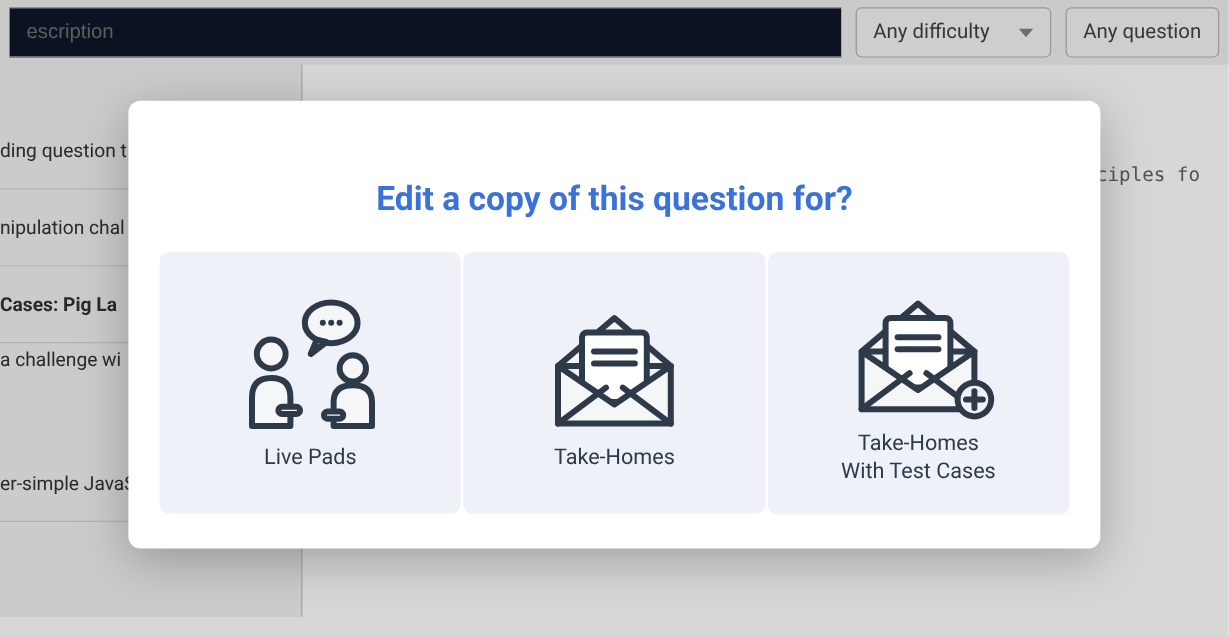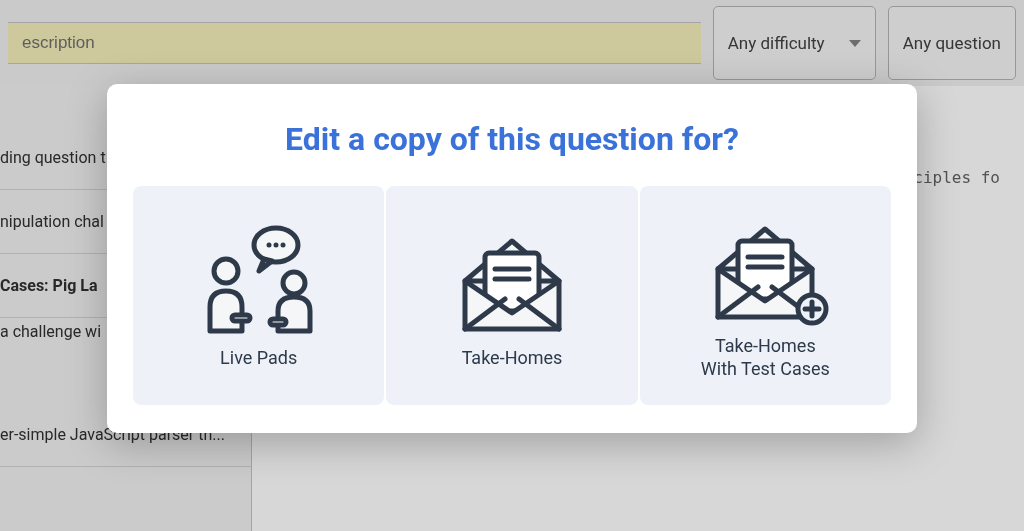--- a/index.html
+++ b/index.html
@@ -25,26 +25,26 @@
     }
     .search-input {
       flex: 1;
       border: 1px solid #ccc;
       border-left: none;
       border-right: none;
       border-radius: 0;
       padding: 10px 14px;
       font-size: 17px;
       color: #777;
-      background: #fef9c3;
+      background: #0f172a;
     }
     .dropdown {
       border: 1px solid #bbb;
       border-radius: 5px;
-      padding: 26px 14px;
+      padding: 10px 14px;
       font-size: 17px;
       color: #444;
       background: #fff;
       display: flex;
       align-items: center;
       gap: 24px;
       cursor: pointer;
     }
     .caret {
       width: 0; height: 0;
@@ -92,30 +92,32 @@
     }
     .modal {
       width: 810px;
       background: #fff;
       border-radius: 10px;
       box-shadow: 0 10px 40px rgba(0,0,0,0.25);
       padding: 36px 18px 28px;
     }
     .modal-title {
       text-align: center;
-      font-size: 32px;
+      font-size: 28px;
       font-weight: 700;
       color: #3b72d9;
       margin-bottom: 28px;
+      margin-top: 29px;
     }
     .options {
       display: flex;
       gap: 2px;
       justify-content: center;
       padding: 0 8px;
+      align-items: center;
     }
     .option-card {
       flex: 1;
       background: #eef2f8;
       border-radius: 8px;
       padding: 18px 12px 24px;
       display: flex;
       flex-direction: column;
       align-items: center;
       cursor: pointer;

